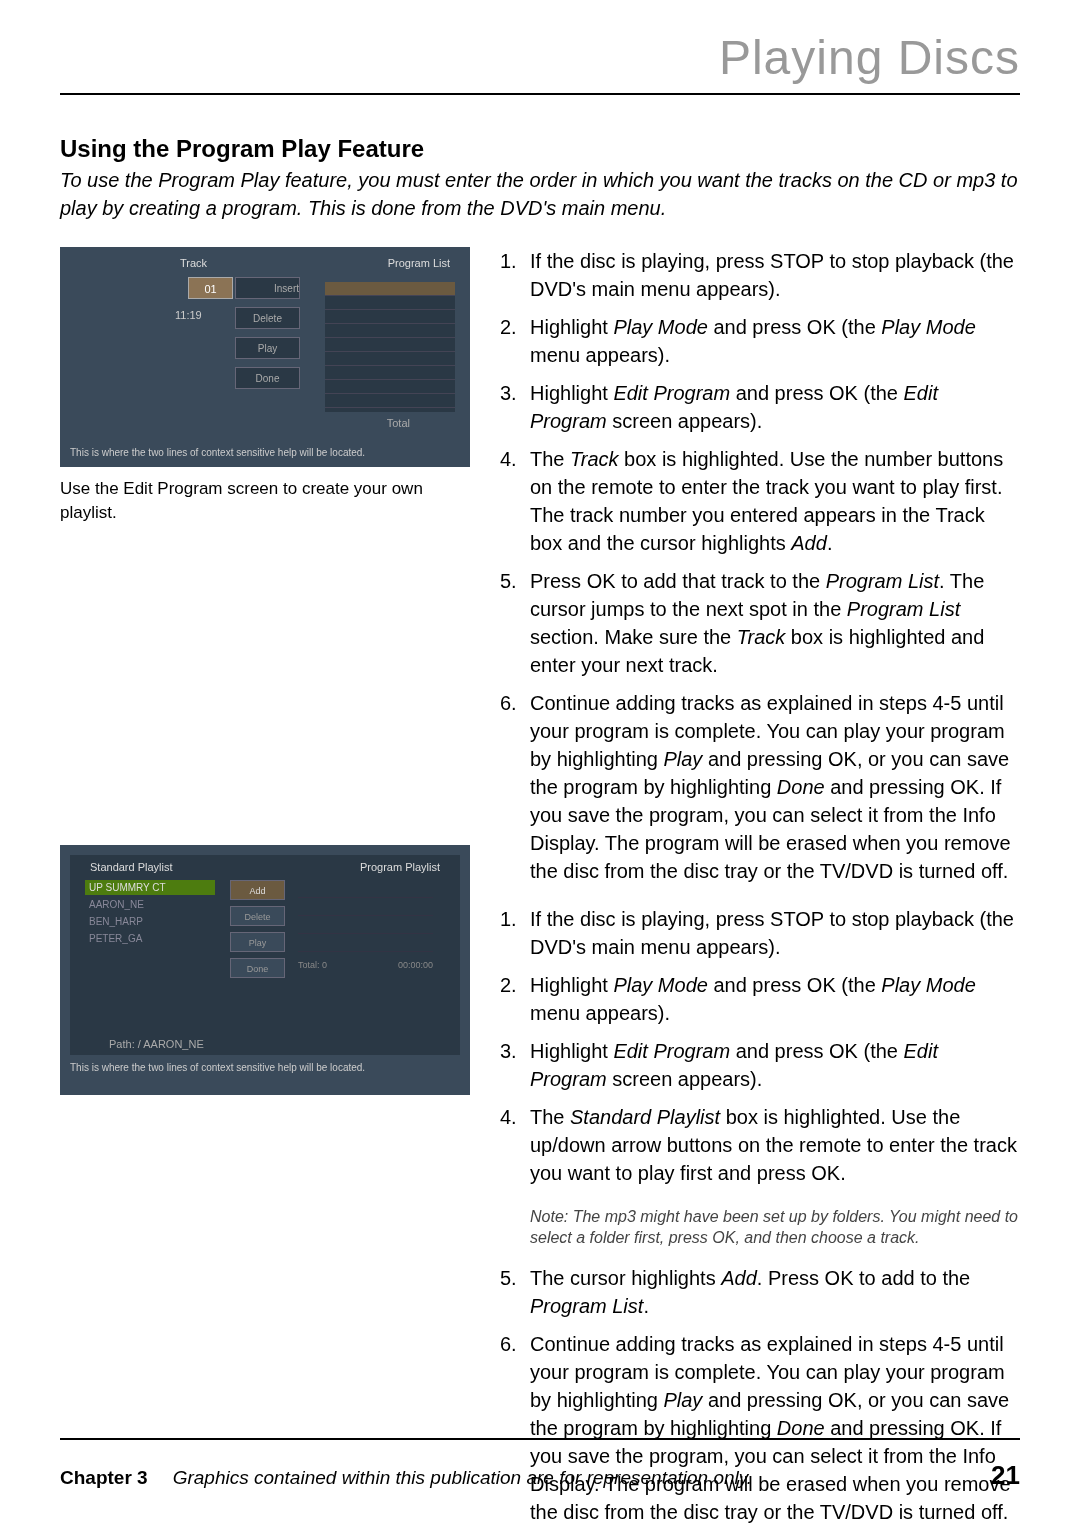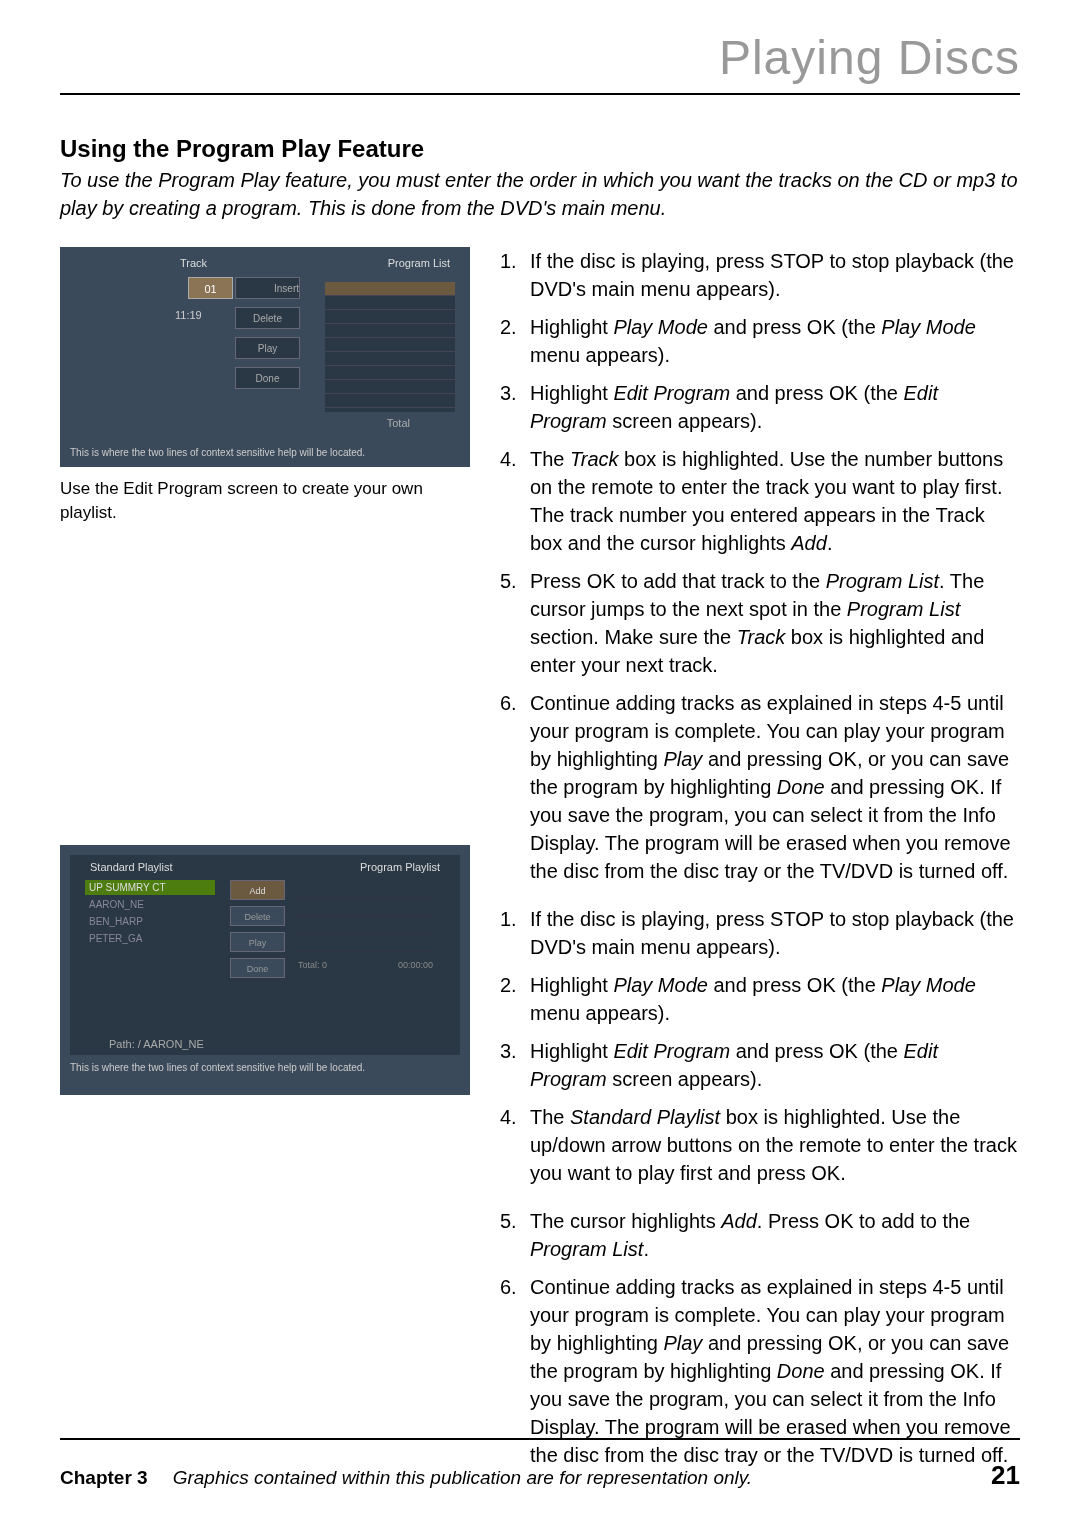--- a/index.html
+++ b/index.html
@@ -317,20 +317,21 @@
         </li>
       <li>
           <span class="num">3.</span>
           <span class="body"><span>Highlight </span><span class="italic">Edit Program</span><span> and press OK (the </span><span class="italic">Edit Program</span><span> screen appears).</span></span>
         </li>
       <li>
           <span class="num">4.</span>
           <span class="body"><span>The </span><span class="italic">Standard Playlist</span><span> box is highlighted. Use the up/down arrow buttons on the remote to enter the track you want to play first and press OK.</span></span>
         </li>
     </ol>
+    <div class="note">Note: The mp3 might have been set up by folders. You might need to select a folder first, press OK, and then choose a track.</div>
     <ol class="num-list">
       <li>
           <span class="num">5.</span>
           <span class="body"><span>The cursor highlights </span><span class="italic">Add</span><span>. Press OK to add to the </span><span class="italic">Program List</span><span>.</span></span>
         </li>
       <li>
           <span class="num">6.</span>
           <span class="body"><span>Continue adding tracks as explained in steps 4-5 until your program is complete. You can play your program by highlighting </span><span class="italic">Play</span><span> and pressing OK, or you can save the program by highlighting </span><span class="italic">Done</span><span> and pressing OK. If you save the program, you can select it from the Info Display. The program will be erased when you remove the disc from the disc tray or the TV/DVD is turned off.</span></span>
         </li>
     </ol>

